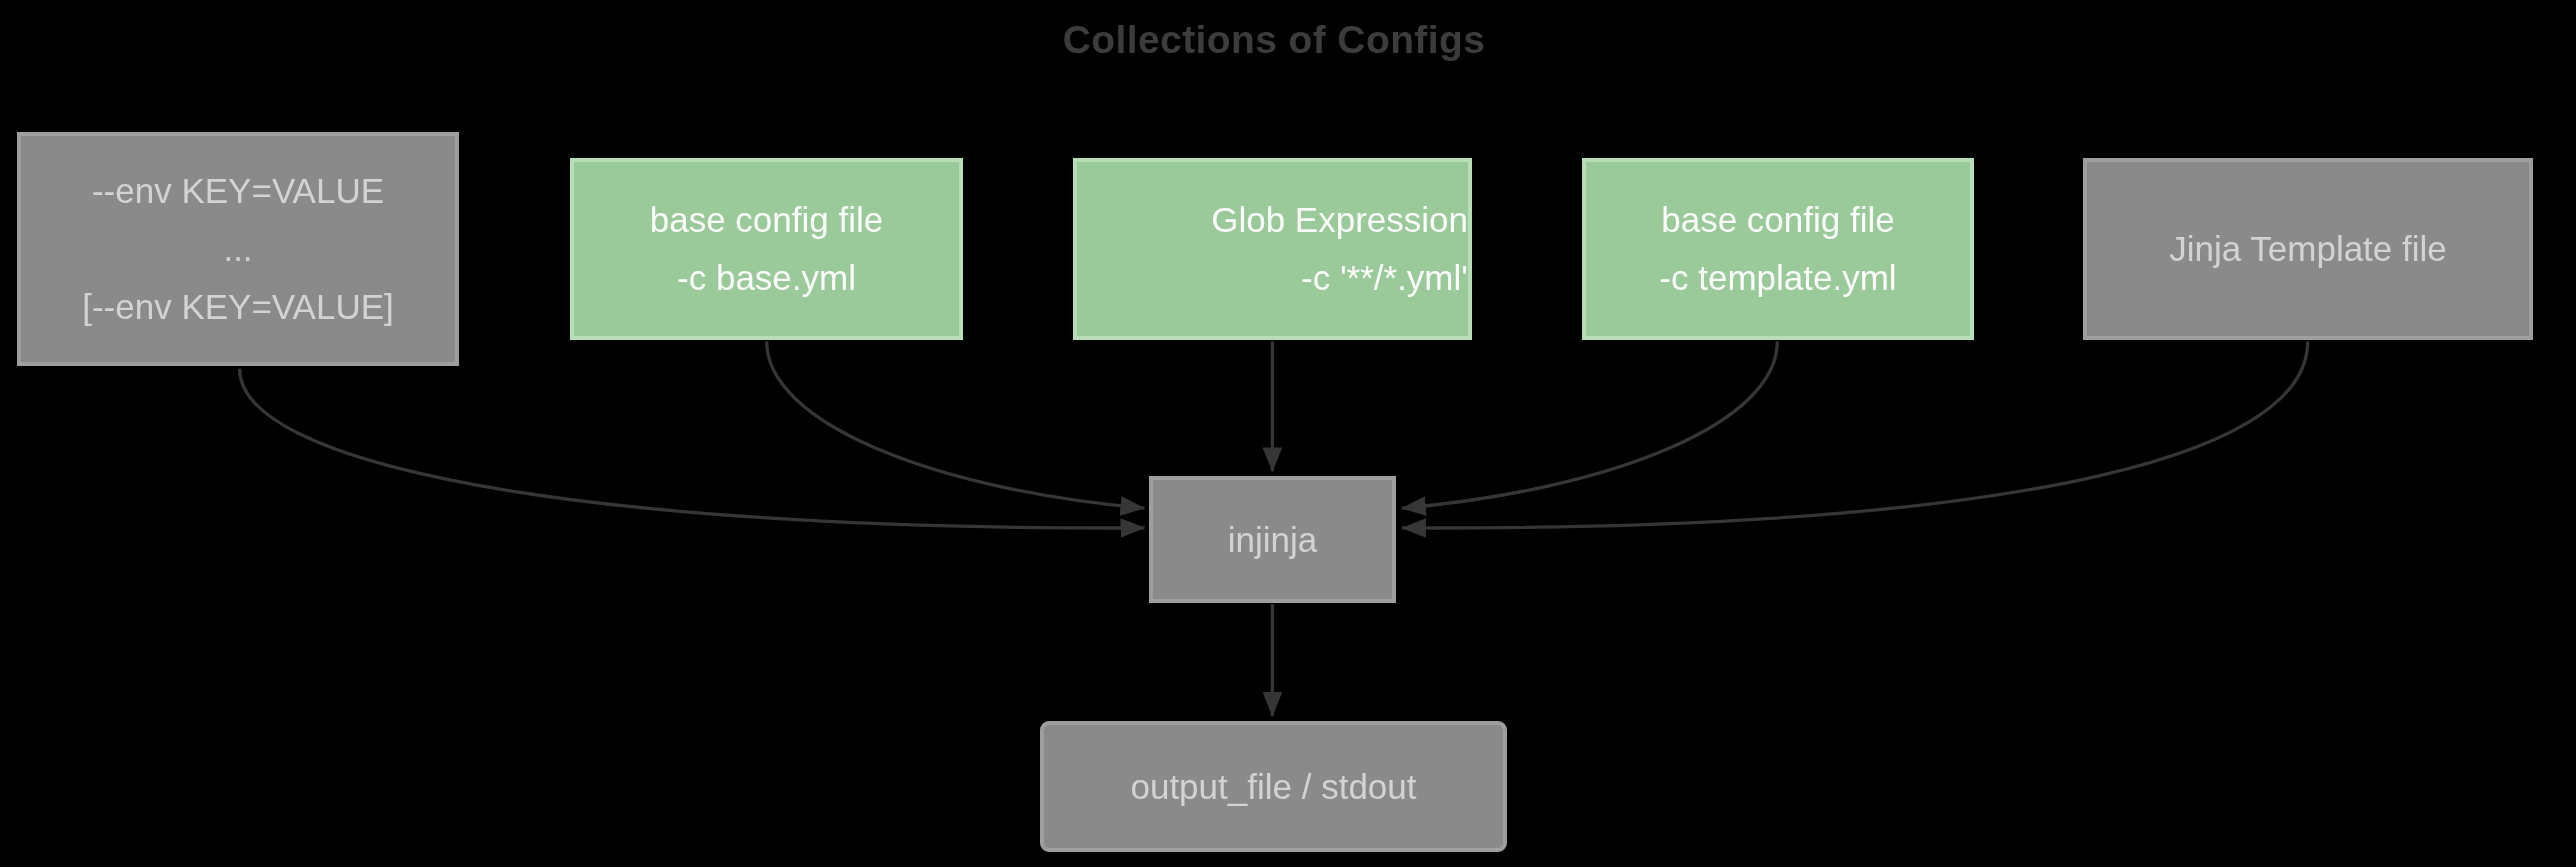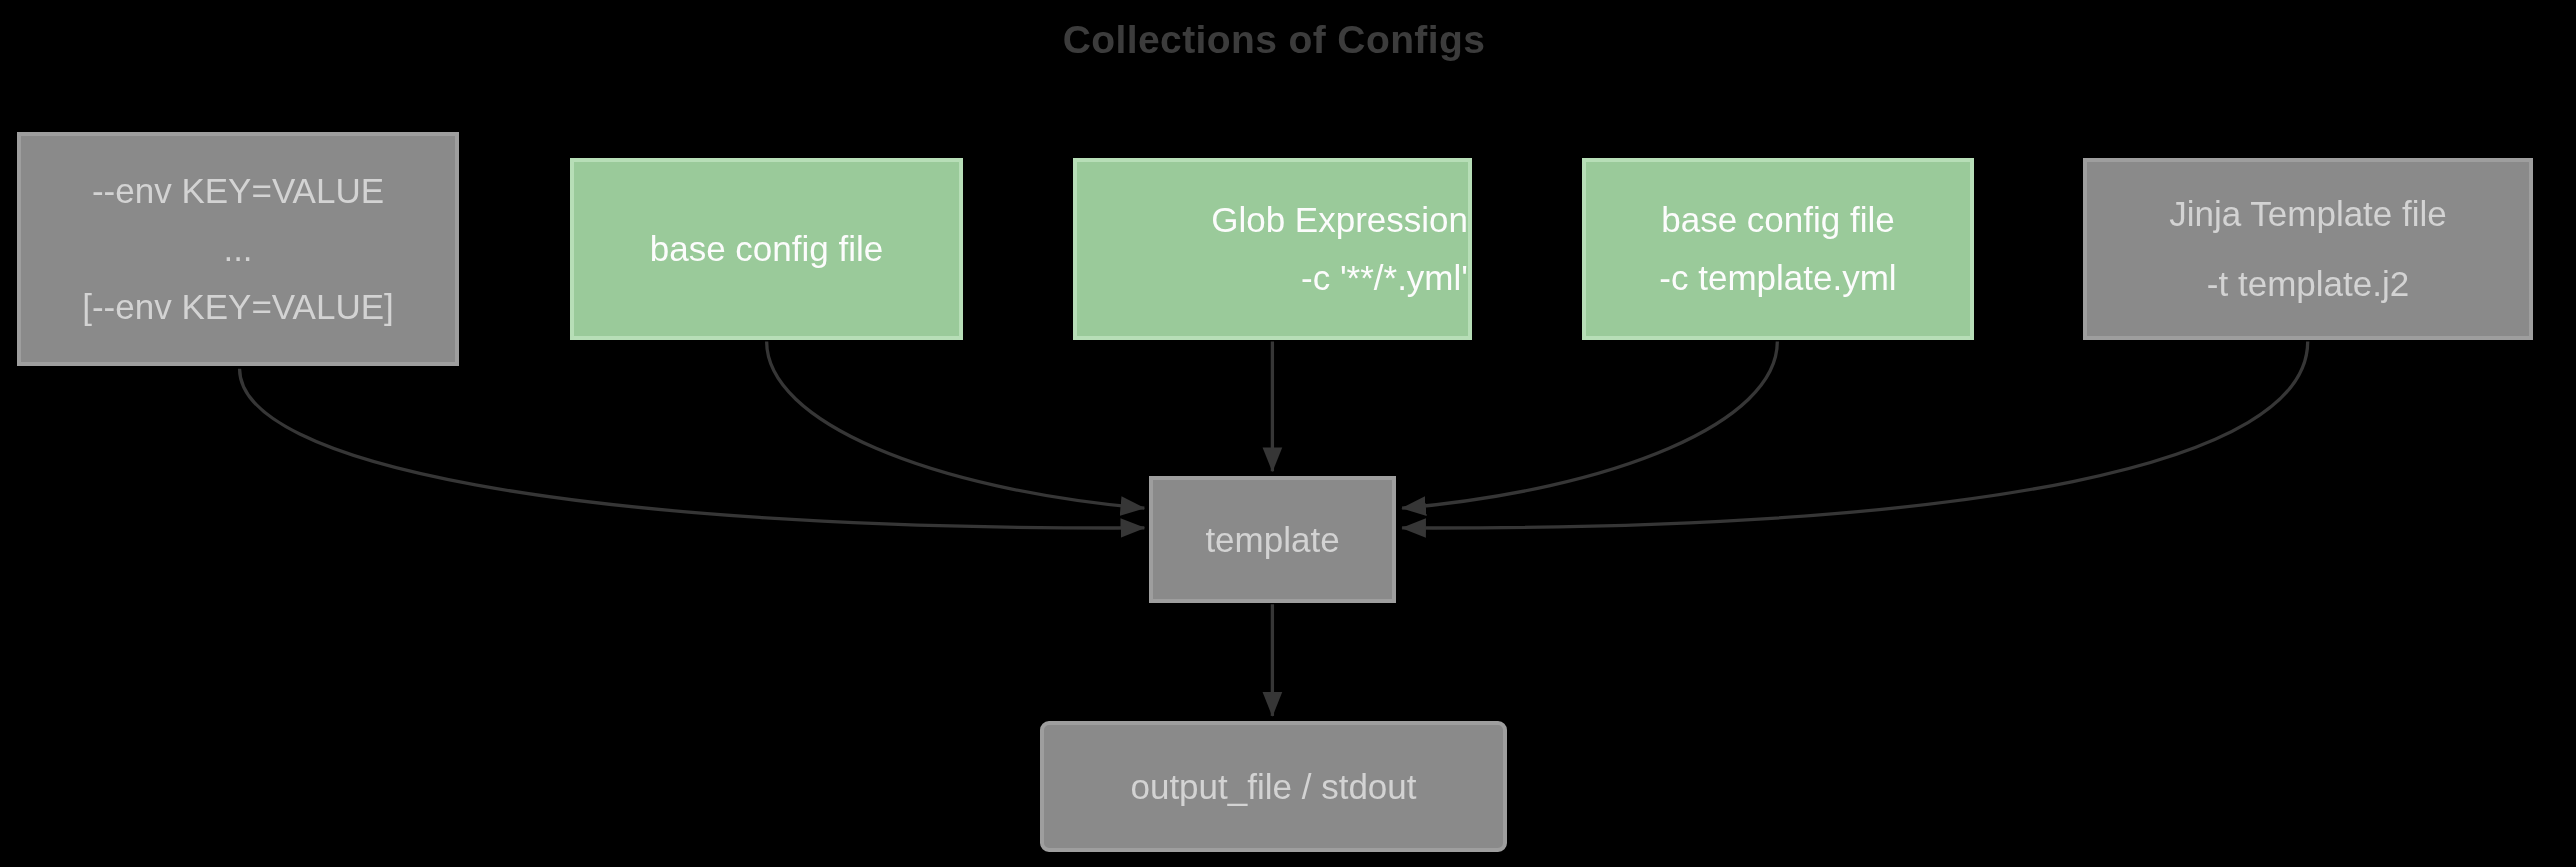--- a/index.html
+++ b/index.html
@@ -68,39 +68,39 @@
   <div class="diagram-title">Collections of Configs</div>
 
   <div class="node gray" id="node-env">
     <div>--env KEY=VALUE</div>
     <div>...</div>
     <div>[--env KEY=VALUE]</div>
   </div>
 
   <div class="node green" id="node-base">
     <div>base config file</div>
+    <div>-c base.yml</div>
   </div>
 
   <div class="node green" id="node-glob">
     <div>Glob Expression</div>
     <div>-c '**/*.yml'</div>
   </div>
 
   <div class="node green" id="node-override">
     <div>base config file</div>
     <div>-c template.yml</div>
   </div>
 
   <div class="node gray" id="node-template">
     <div>Jinja Template file</div>
-    <div>-t template.j2</div>
   </div>
 
   <div class="node gray" id="node-injinja">
-    <div>template</div>
+    <div>injinja</div>
   </div>
 
   <div class="node gray" id="node-output">
     <div>output_file / stdout</div>
   </div>
 
 </div>
 
 
 </body></html>

